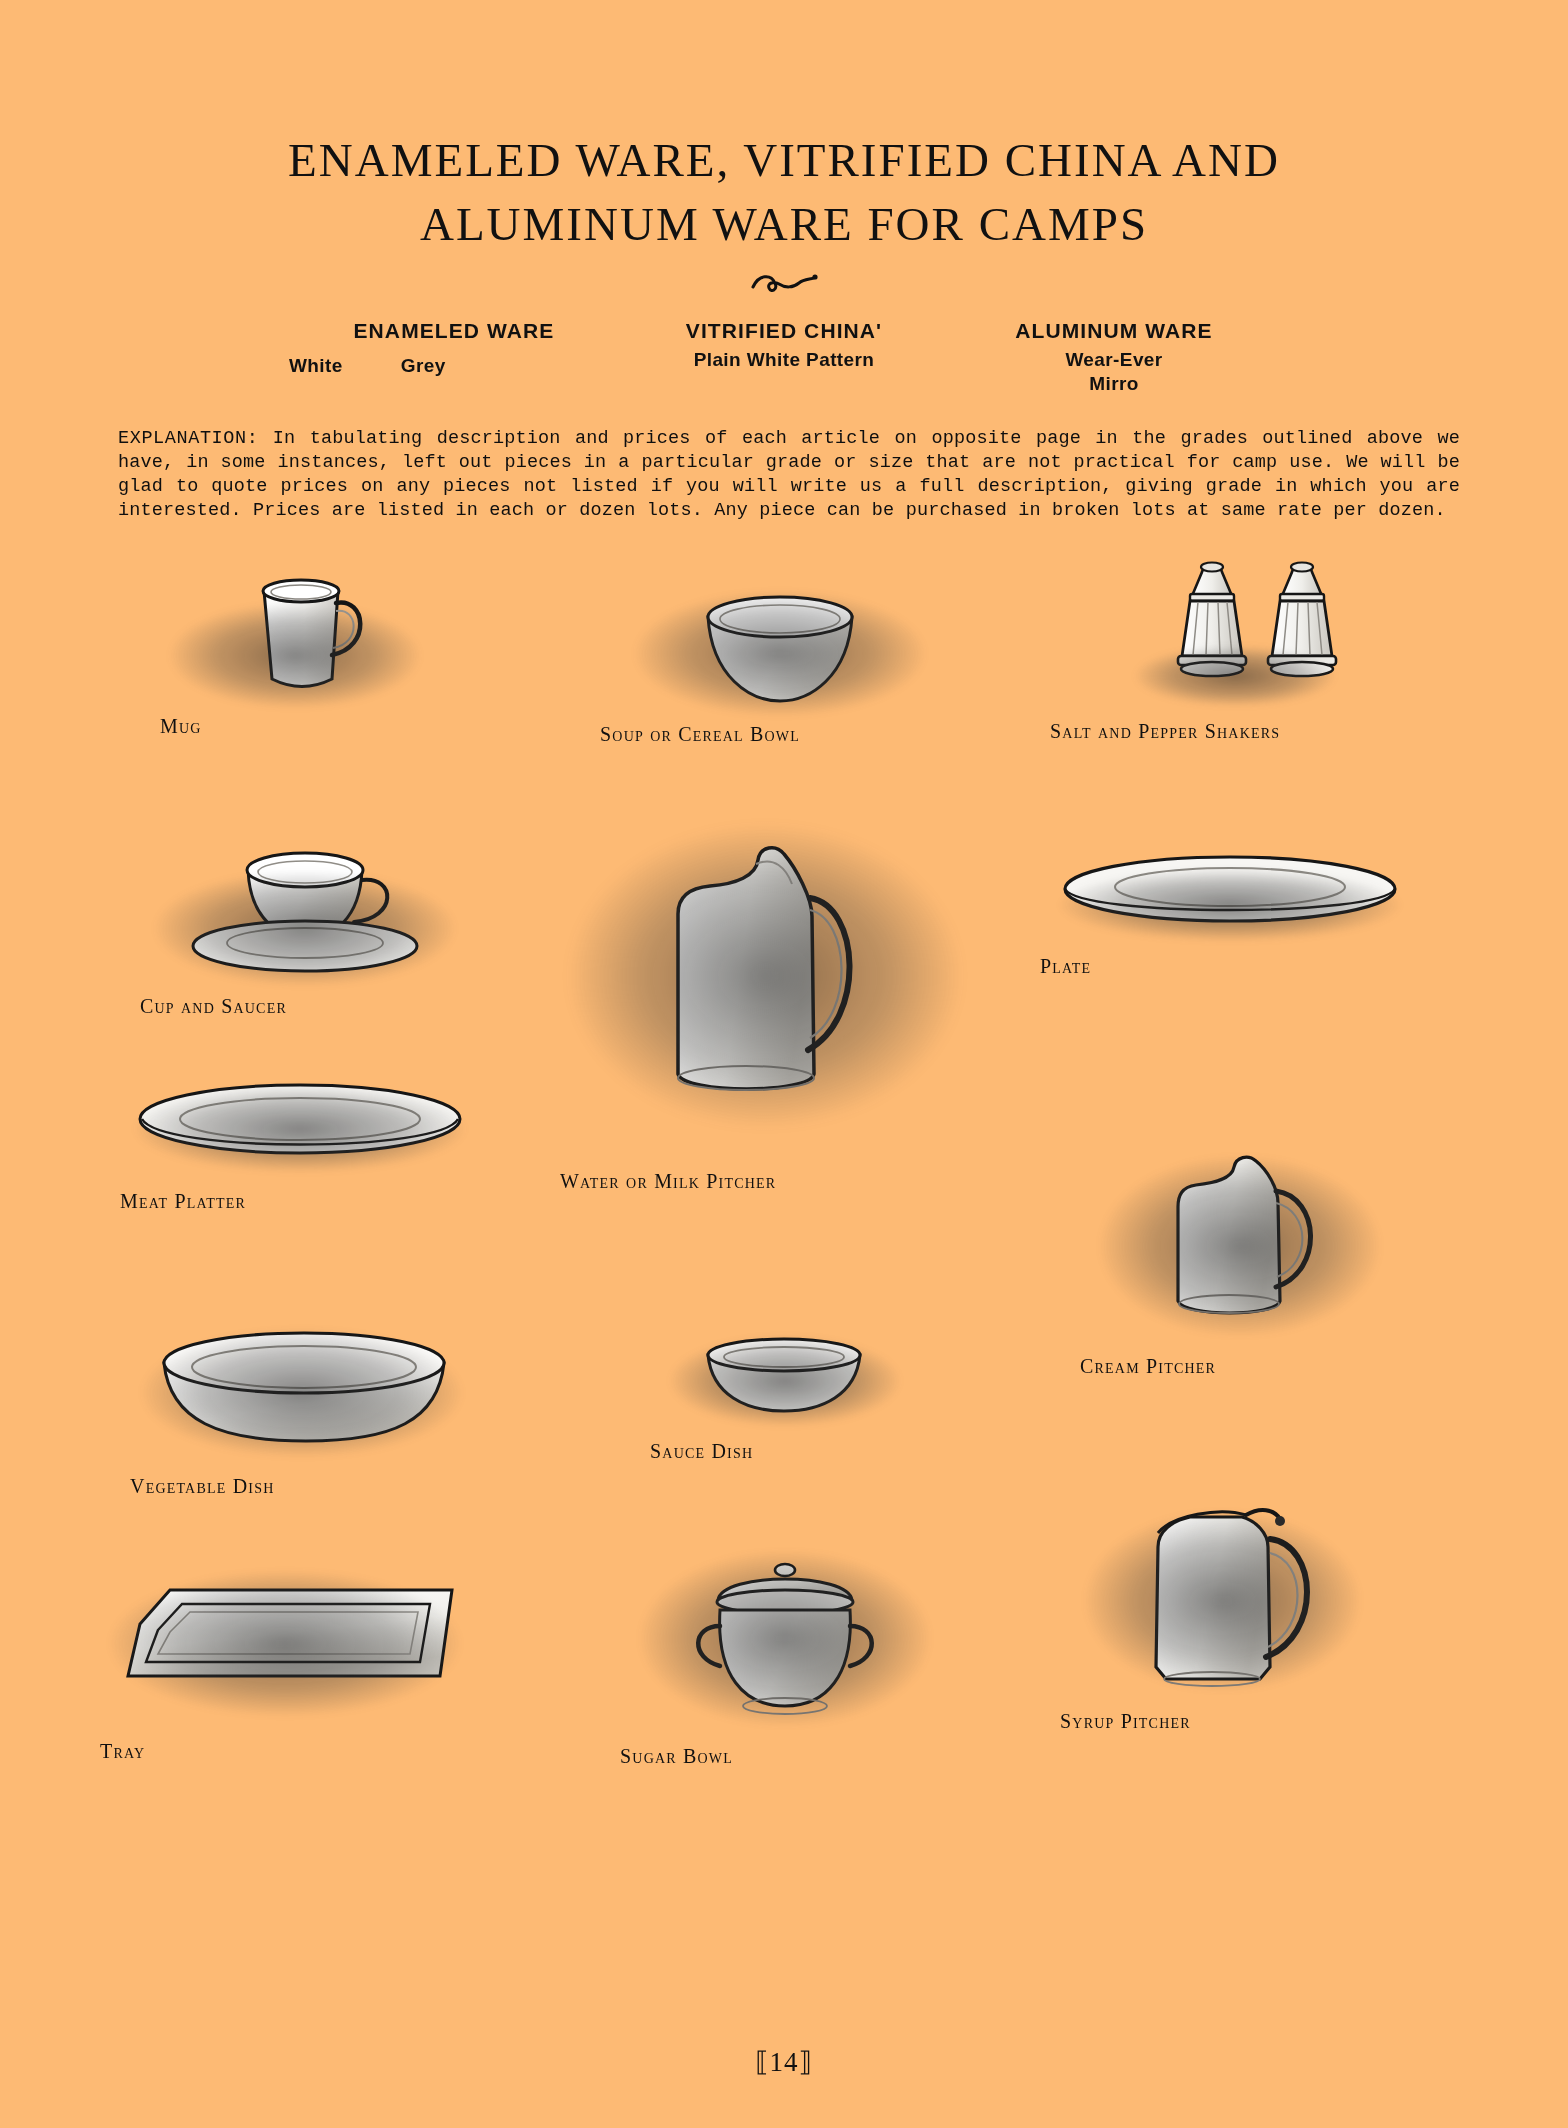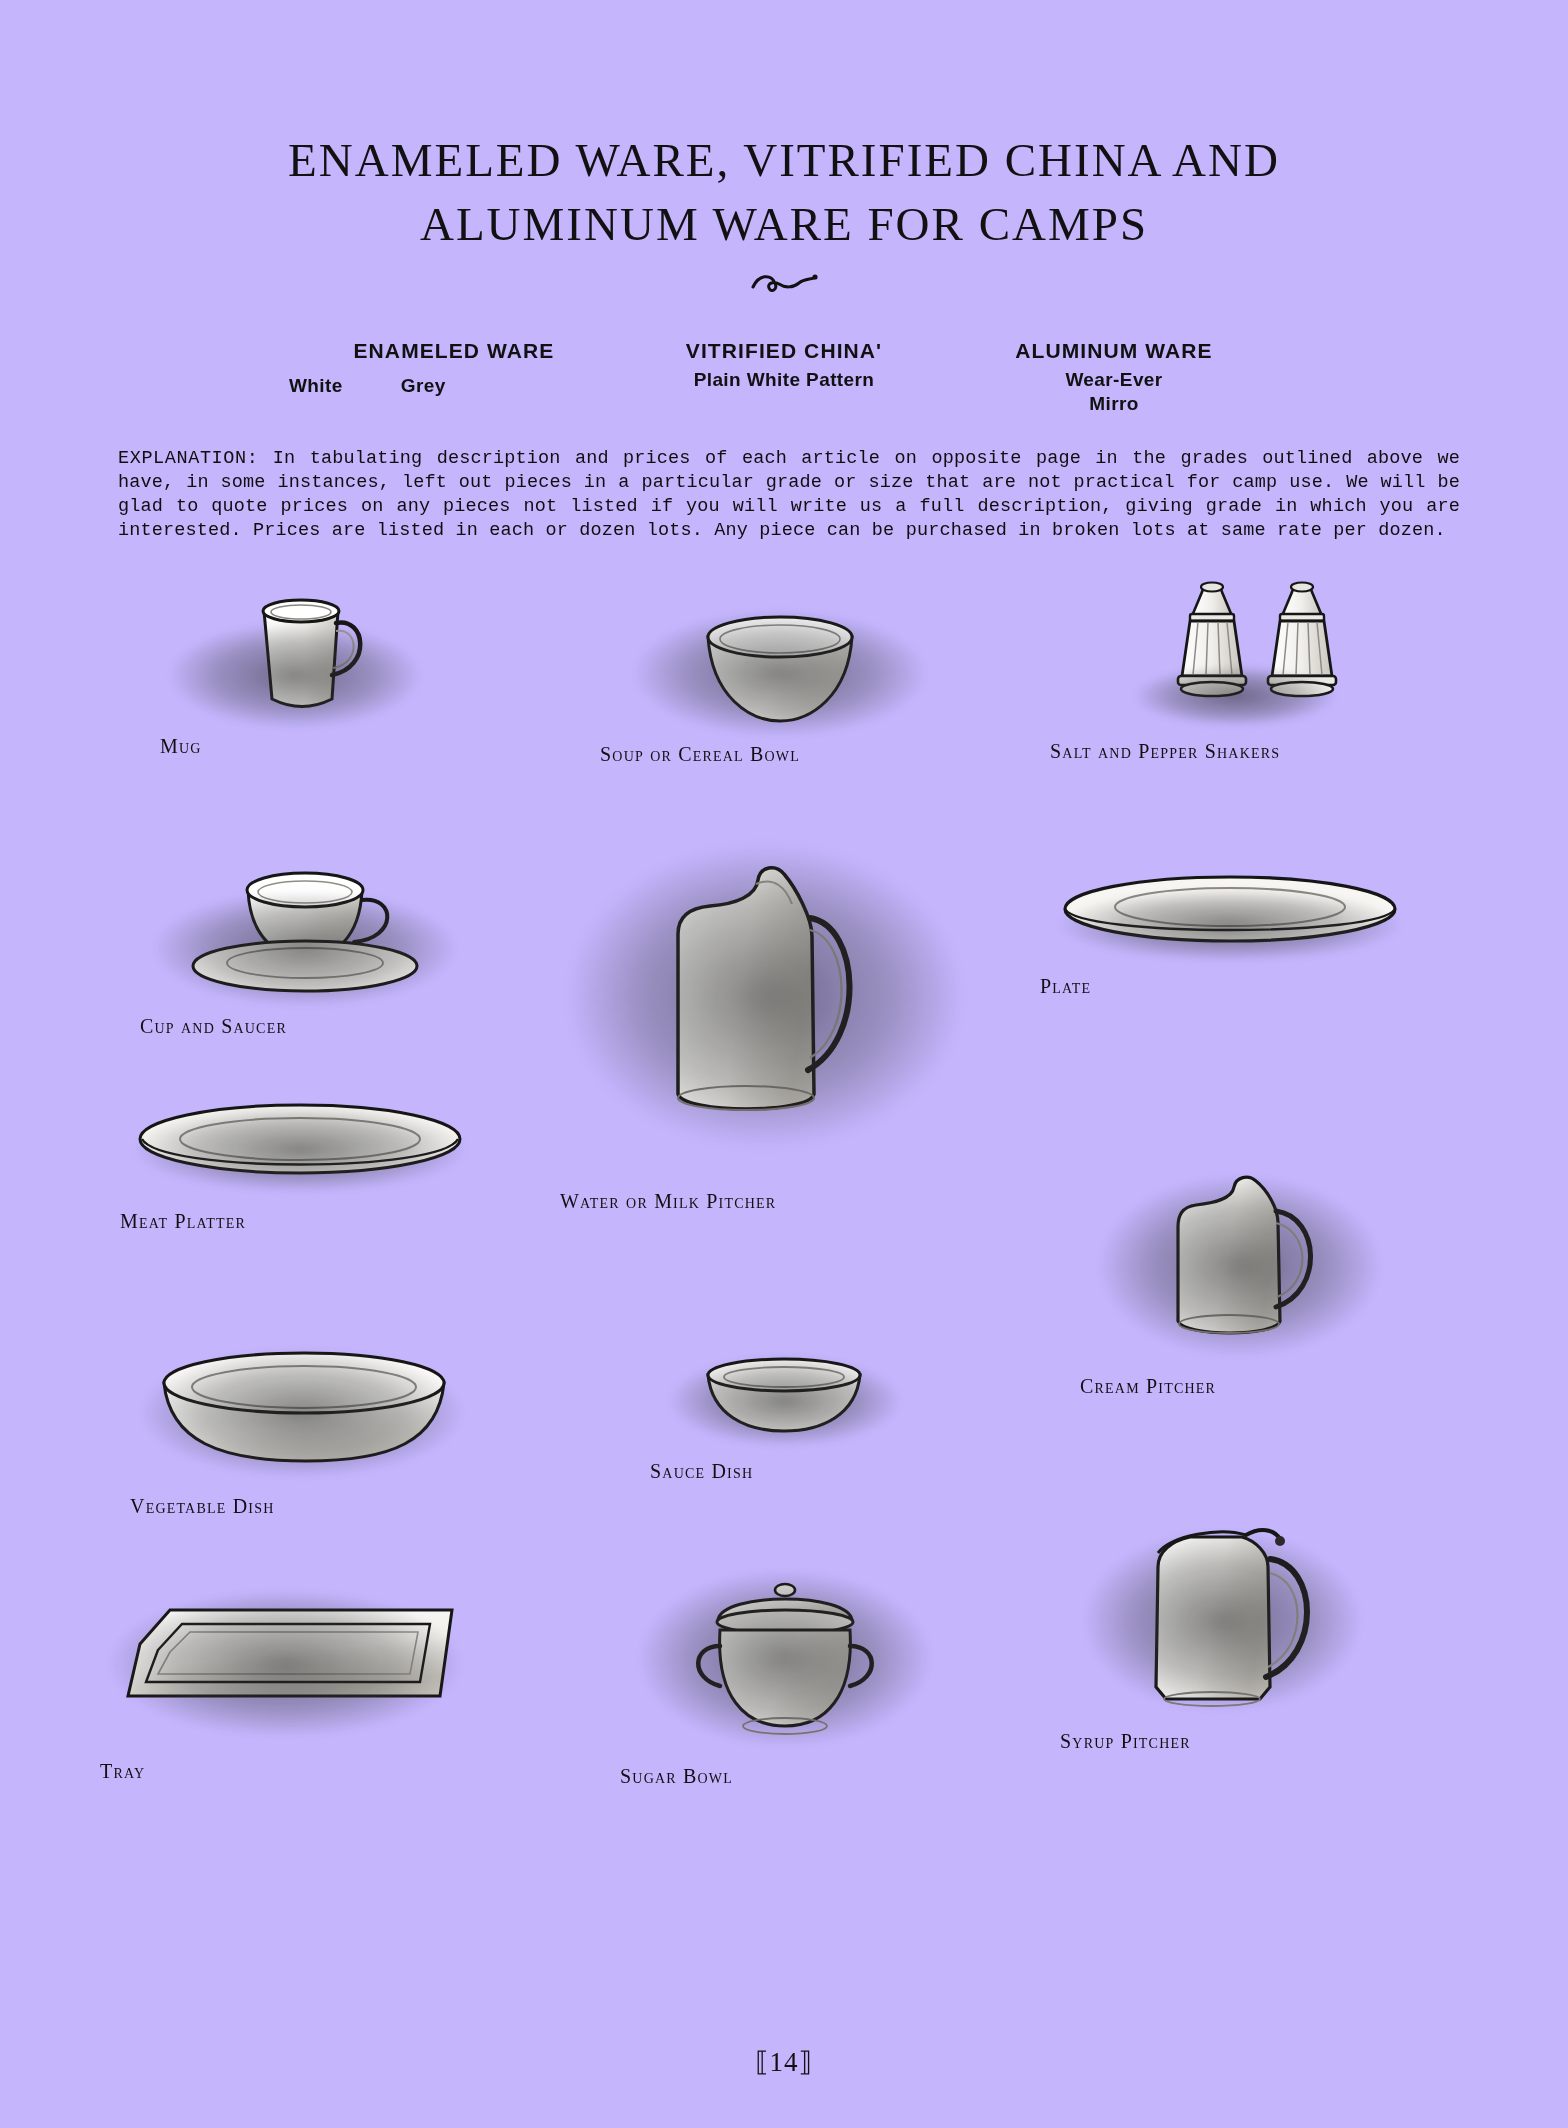--- a/index.html
+++ b/index.html
@@ -12,21 +12,21 @@
     height: 2128px;
     font-family: "Liberation Serif", serif;
     color: #0d0d0d;
     position: relative;
     overflow: hidden;
   }
   .page {
     position: relative;
     width: 1568px;
     height: 2128px;
-    background: #c4b5fd;
+    background: #fdba74;
   }
 
   
   .title-block {
     text-align: center;
     padding-top: 128px;
   }
   .title-line {
     font-family: "Liberation Serif", serif;
     font-size: 47px;
@@ -38,21 +38,21 @@
   .ornament {
     margin-top: 14px;
     font-size: 30px;
     line-height: 30px;
     color: #111;
     letter-spacing: 1px;
   }
 
   
   .cols {
-    margin-top: 38px;
+    margin-top: 18px;
     display: flex;
     justify-content: center;
     gap: 0;
   }
   .col {
     text-align: center;
     font-family: "Liberation Sans", sans-serif;
   }
   .col-1 { width: 330px; }
   .col-2 { width: 330px; }

